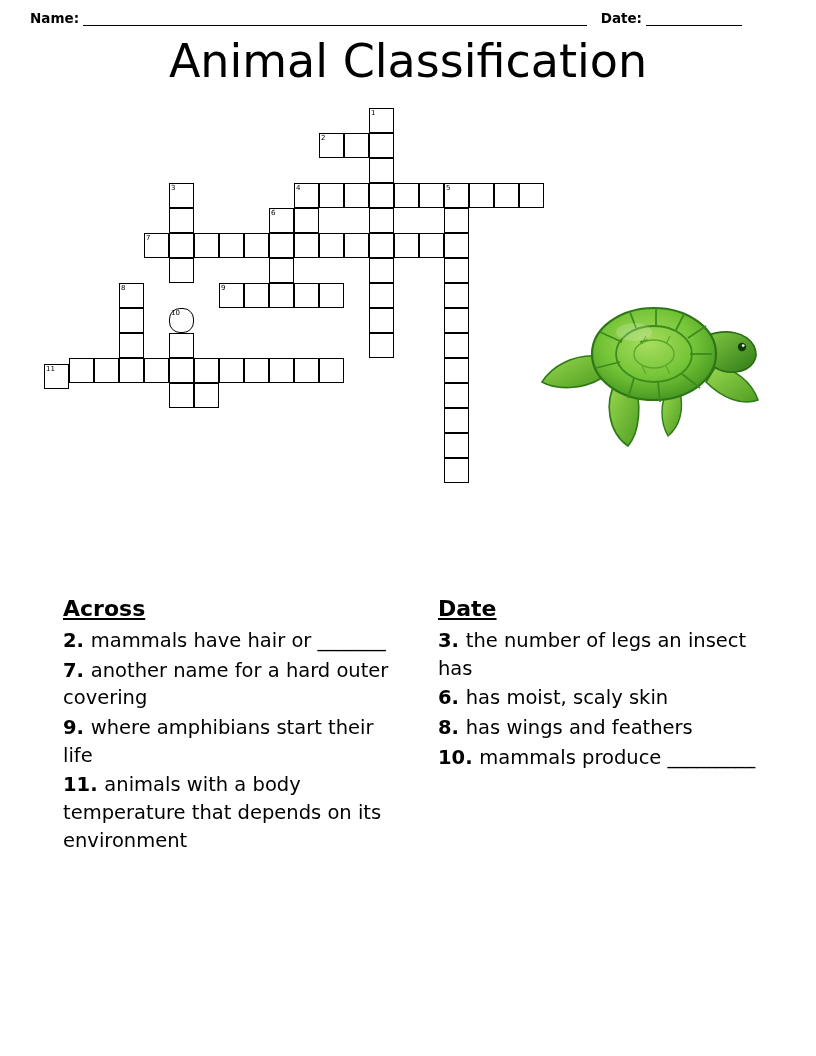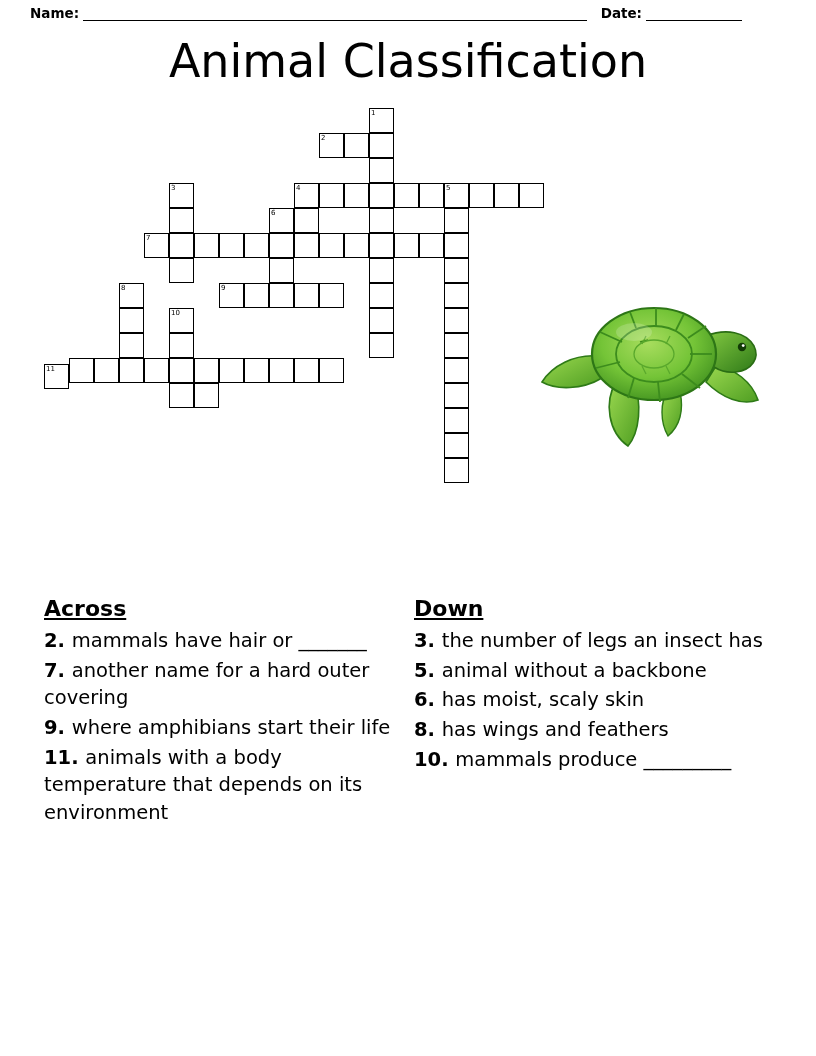--- a/index.html
+++ b/index.html
@@ -17,21 +17,21 @@
   }
 
   
   .header-row {
     position: absolute;
     top: 0px;
     left: 30px;
     width: 712px;
     height: 26px;
     display: flex;
-    align-items: center;
+    align-items: flex-end;
     font-size: 13.5px;
     font-weight: bold;
   }
   .name-label { margin-right: 4px; }
   .name-rule {
     flex: 1 1 auto;
     border-bottom: 1px solid #000;
     height: 14px;
     margin-right: 14px;
   }
@@ -91,21 +91,21 @@
 
   
   .clues {
     position: absolute;
     top: 596px;
     left: 44px;
     width: 730px;
     display: flex;
     gap: 20px;
   }
-  .col { width: 350px; }
+  .col { width: 350px; margin-left: 19px; }
   .col-head {
     font-size: 22px;
     font-weight: bold;
     text-decoration: underline;
     margin-bottom: 6px;
     font-family: "DejaVu Sans", sans-serif;
   }
   .clue {
     font-size: 19.5px;
     line-height: 1.42;
@@ -185,21 +185,21 @@
     <div class="cell" style="left: 175px; top: 175px;">
       <span class="num">9</span>
     </div>
     <div class="cell" style="left: 200px; top: 175px;"></div>
     <div class="cell" style="left: 225px; top: 175px;"></div>
     <div class="cell" style="left: 250px; top: 175px;"></div>
     <div class="cell" style="left: 275px; top: 175px;"></div>
     <div class="cell" style="left: 325px; top: 175px;"></div>
     <div class="cell" style="left: 400px; top: 175px;"></div>
     <div class="cell" style="left: 75px; top: 200px;"></div>
-    <div class="cell" style="left: 125px; top: 200px;">
+    <div class="cell" style="left: 125px; top: 200px; border-radius: 11px;">
       <span class="num">10</span>
     </div>
     <div class="cell" style="left: 325px; top: 200px;"></div>
     <div class="cell" style="left: 400px; top: 200px;"></div>
     <div class="cell" style="left: 75px; top: 225px;"></div>
     <div class="cell" style="left: 125px; top: 225px;"></div>
     <div class="cell" style="left: 325px; top: 225px;"></div>
     <div class="cell" style="left: 400px; top: 225px;"></div>
     <div class="cell" style="left: 0px; top: 250px; margin-top: 6px;">
       <span class="num">11</span>
@@ -286,22 +286,21 @@
   <div class="col">
     <div class="col-head">Across</div>
     <div id="across-list">
         <div class="clue"><span class="n">2. </span><span>mammals have hair or _______</span></div>
         <div class="clue"><span class="n">7. </span><span>another name for a hard outer covering</span></div>
         <div class="clue"><span class="n">9. </span><span>where amphibians start their life</span></div>
         <div class="clue"><span class="n">11. </span><span>animals with a body temperature that depends on its environment</span></div>
       </div>
   </div>
   <div class="col">
-    <div class="col-head">Down</div>
+    <div class="col-head">Date</div>
     <div id="down-list">
         <div class="clue"><span class="n">3. </span><span>the number of legs an insect has</span></div>
-        <div class="clue"><span class="n">5. </span><span>animal without a backbone</span></div>
         <div class="clue"><span class="n">6. </span><span>has moist, scaly skin</span></div>
         <div class="clue"><span class="n">8. </span><span>has wings and feathers</span></div>
         <div class="clue"><span class="n">10. </span><span>mammals produce _________</span></div>
       </div>
   </div>
 </div>
 
 </body></html>

